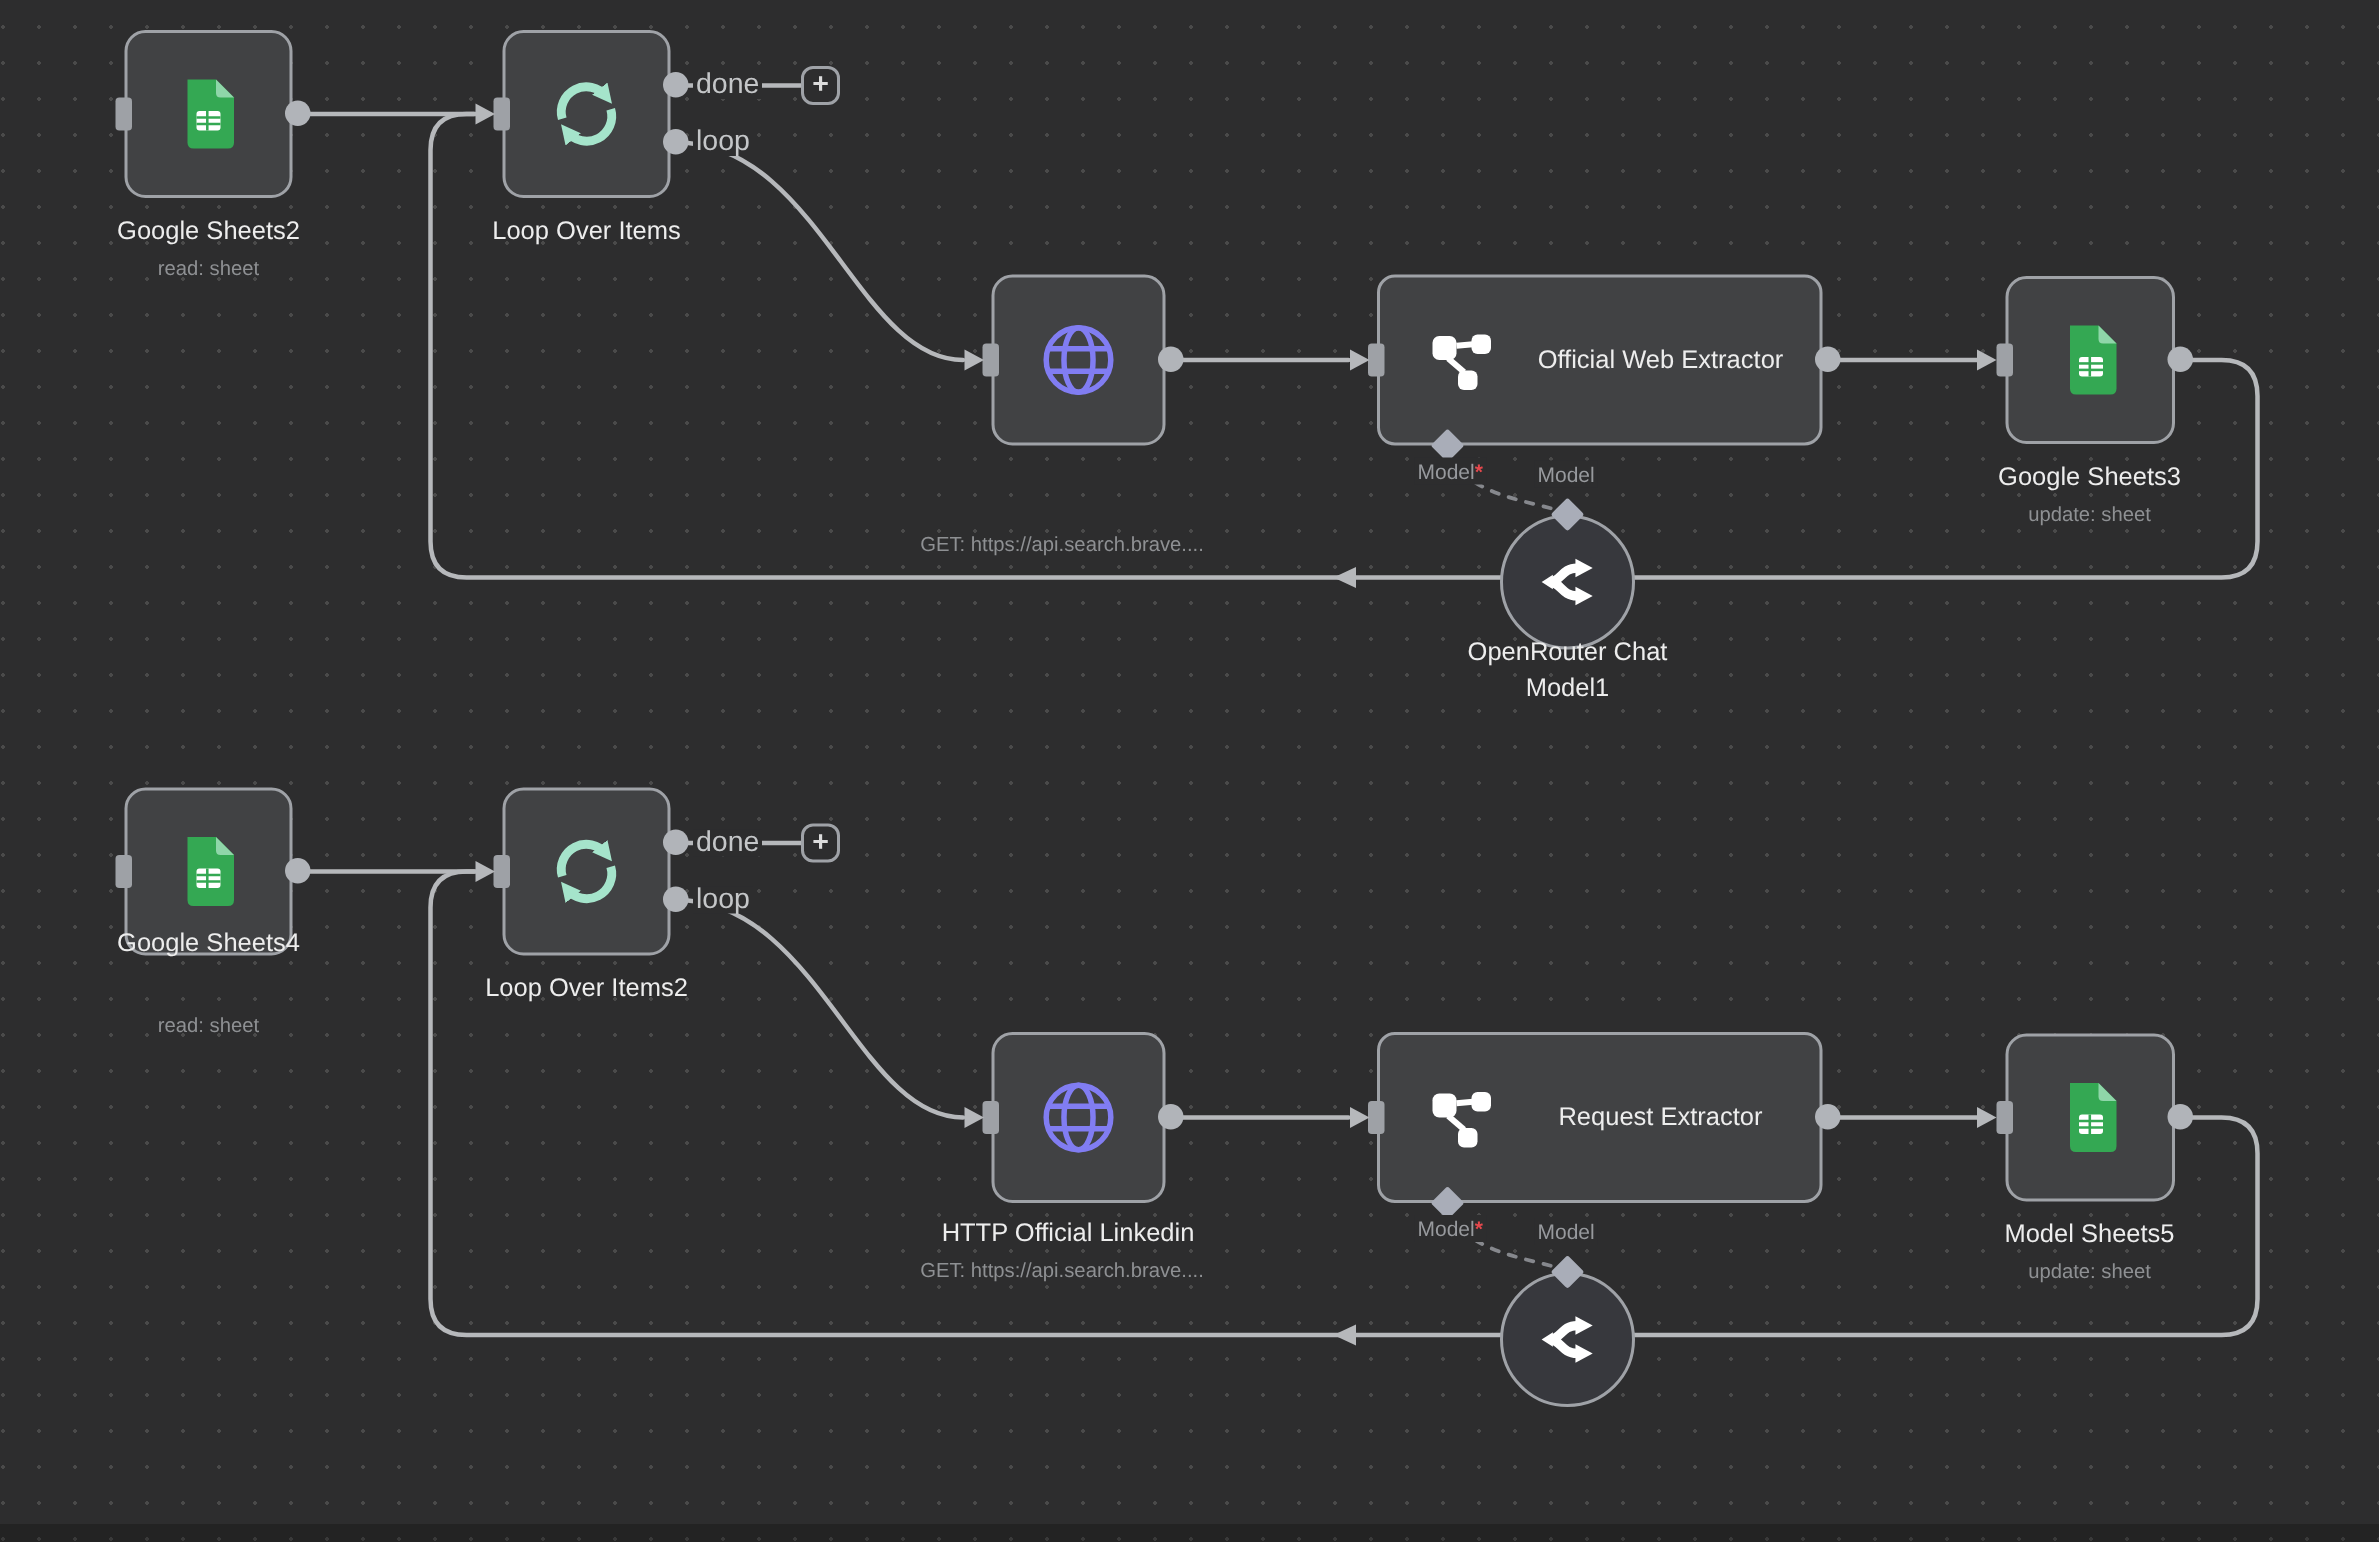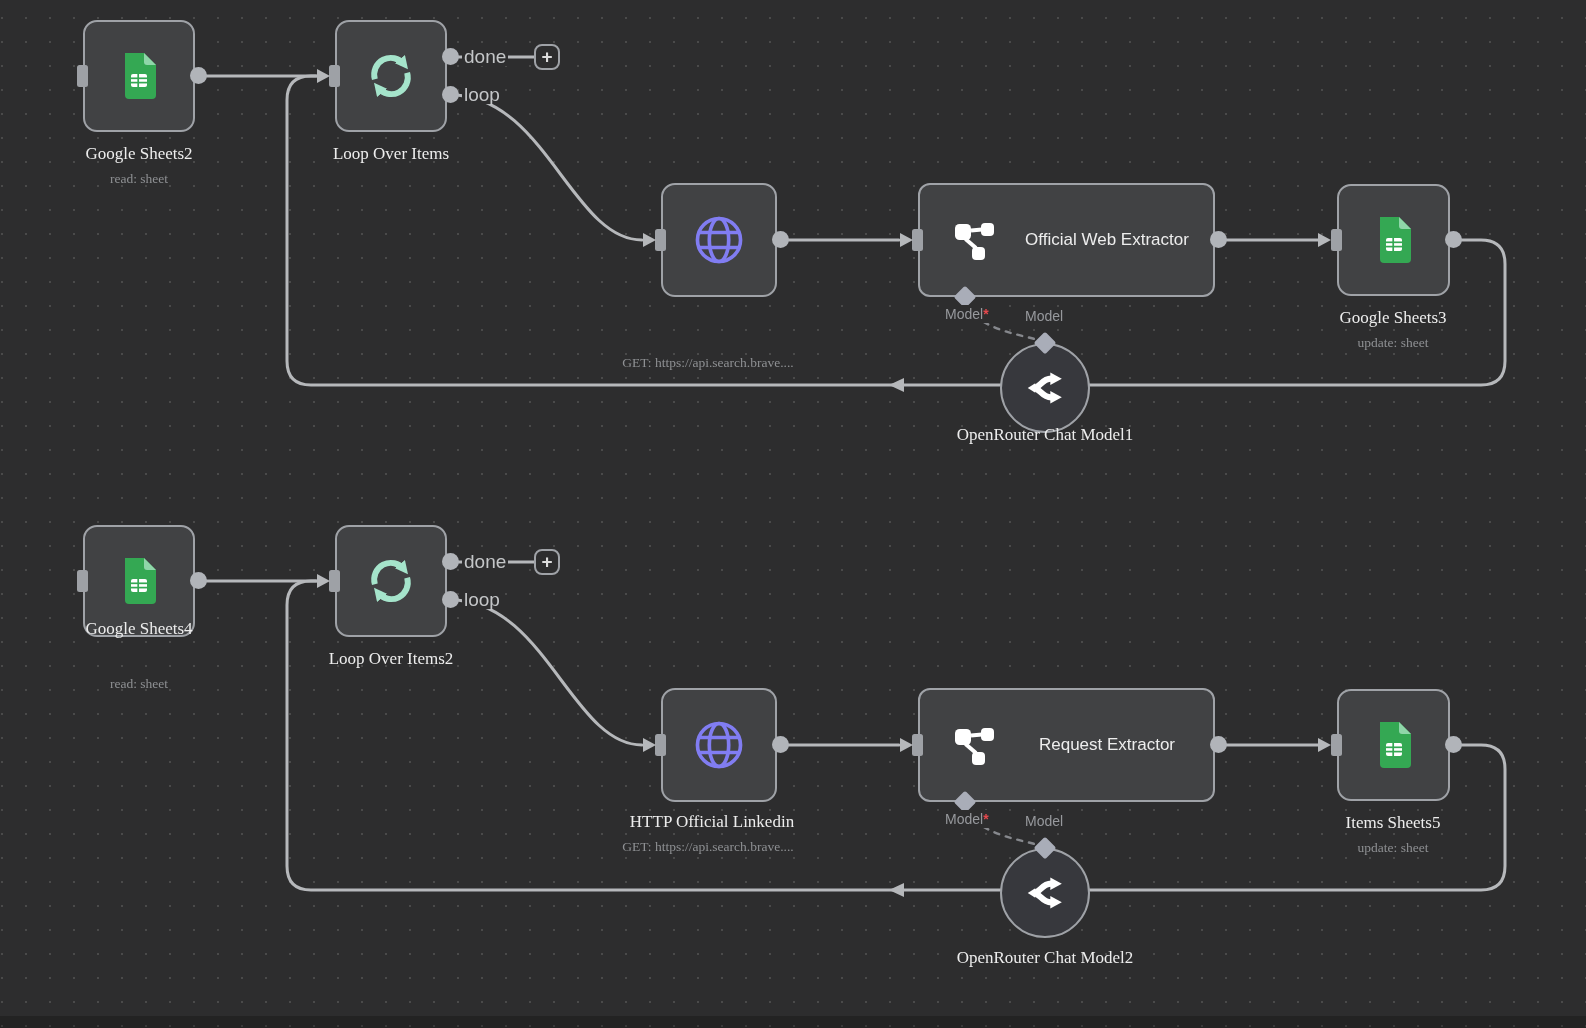--- a/index.html
+++ b/index.html
@@ -25,24 +25,24 @@
   .node-inline-title{color:#ededed;font-size:17px;font-weight:500;line-height:24px;width:170px;}
   .port-circle{position:absolute;z-index:3;width:17px;height:17px;border-radius:50%;background:#b1b4b9;}
   .port-rect{position:absolute;z-index:3;width:11px;height:22px;border-radius:2.5px;background:#9ea1a6;}
   .diamond{position:absolute;z-index:3;width:16px;height:16px;background:#a9adb8;transform:rotate(45deg);border-radius:2px;}
   .plus-btn{
     position:absolute;z-index:3;width:26px;height:26px;box-sizing:border-box;
     border:2px solid #9fa2a7;border-radius:8px;background:#2d2d2e;
     color:#dcdcdc;font-size:19px;font-weight:600;line-height:22px;text-align:center;cursor:pointer;
   }
   .node-title{position:absolute;z-index:4;transform:translateX(-50%);text-align:center;
-    color:#ededed;font-size:17px;font-weight:500;line-height:24px;white-space:nowrap;font-family:Liberation Serif, serif;}
+    color:#ededed;font-size:17px;font-weight:500;line-height:24px;white-space:nowrap;}
   .node-title.wrap{white-space:normal;}
   .node-sub{position:absolute;z-index:4;transform:translateX(-50%);text-align:center;
-    color:#8e9093;font-size:13.5px;font-weight:400;line-height:20px;white-space:nowrap;font-family:Liberation Serif, serif;}
+    color:#8e9093;font-size:13.5px;font-weight:400;line-height:20px;white-space:nowrap;}
   .chip{position:absolute;z-index:4;background:#2d2d2e;color:#c4c6c8;font-size:19px;
     line-height:18px;padding:0 2px;white-space:nowrap;}
   .chip-model{color:#97999d;font-size:14px;}
   .req{color:#e5484d;font-weight:700;}
   .icon{display:inline-flex;}
   .edge-shade{position:absolute;z-index:5;left:0;right:0;bottom:0;height:12px;background:rgba(0,0,0,0.22);}
 </style>
 </head>
 <body>
 
@@ -304,18 +304,17 @@
 
   <div class="node-title" style="left:139px;top:617px">Google Sheets4</div>
   <div class="node-sub" style="left:139px;top:674px">read: sheet</div>
   <div class="node-title" style="left:391px;top:647px">Loop Over Items2</div>
   <div class="chip" style="left:462px;top:553px">done</div>
   <div class="chip" style="left:462px;top:591px">loop</div>
   <div class="node-title" style="left:712px;top:810px">HTTP Official Linkedin</div>
   <div class="node-sub" style="left:708px;top:837px">GET: https://api.search.brave....</div>
   <div class="chip chip-model" style="left:943px;top:810px"><span>Model</span><span class="req">*</span></div>
   <div class="chip chip-model" style="left:1023px;top:812px">Model</div>
-  <div class="node-title wrap" style="left:1045px;top:946px;width:180px">OpenRouter Chat Model2</div>
-  <div class="node-title" style="left:1393px;top:811px">Items Sheets5</div>
+  <div class="node-title" style="left:1393px;top:811px">Model Sheets5</div>
   <div class="node-sub" style="left:1393px;top:838px">update: sheet</div>
 
   <div class="edge-shade"></div>
 </div>
 
 </body></html>

